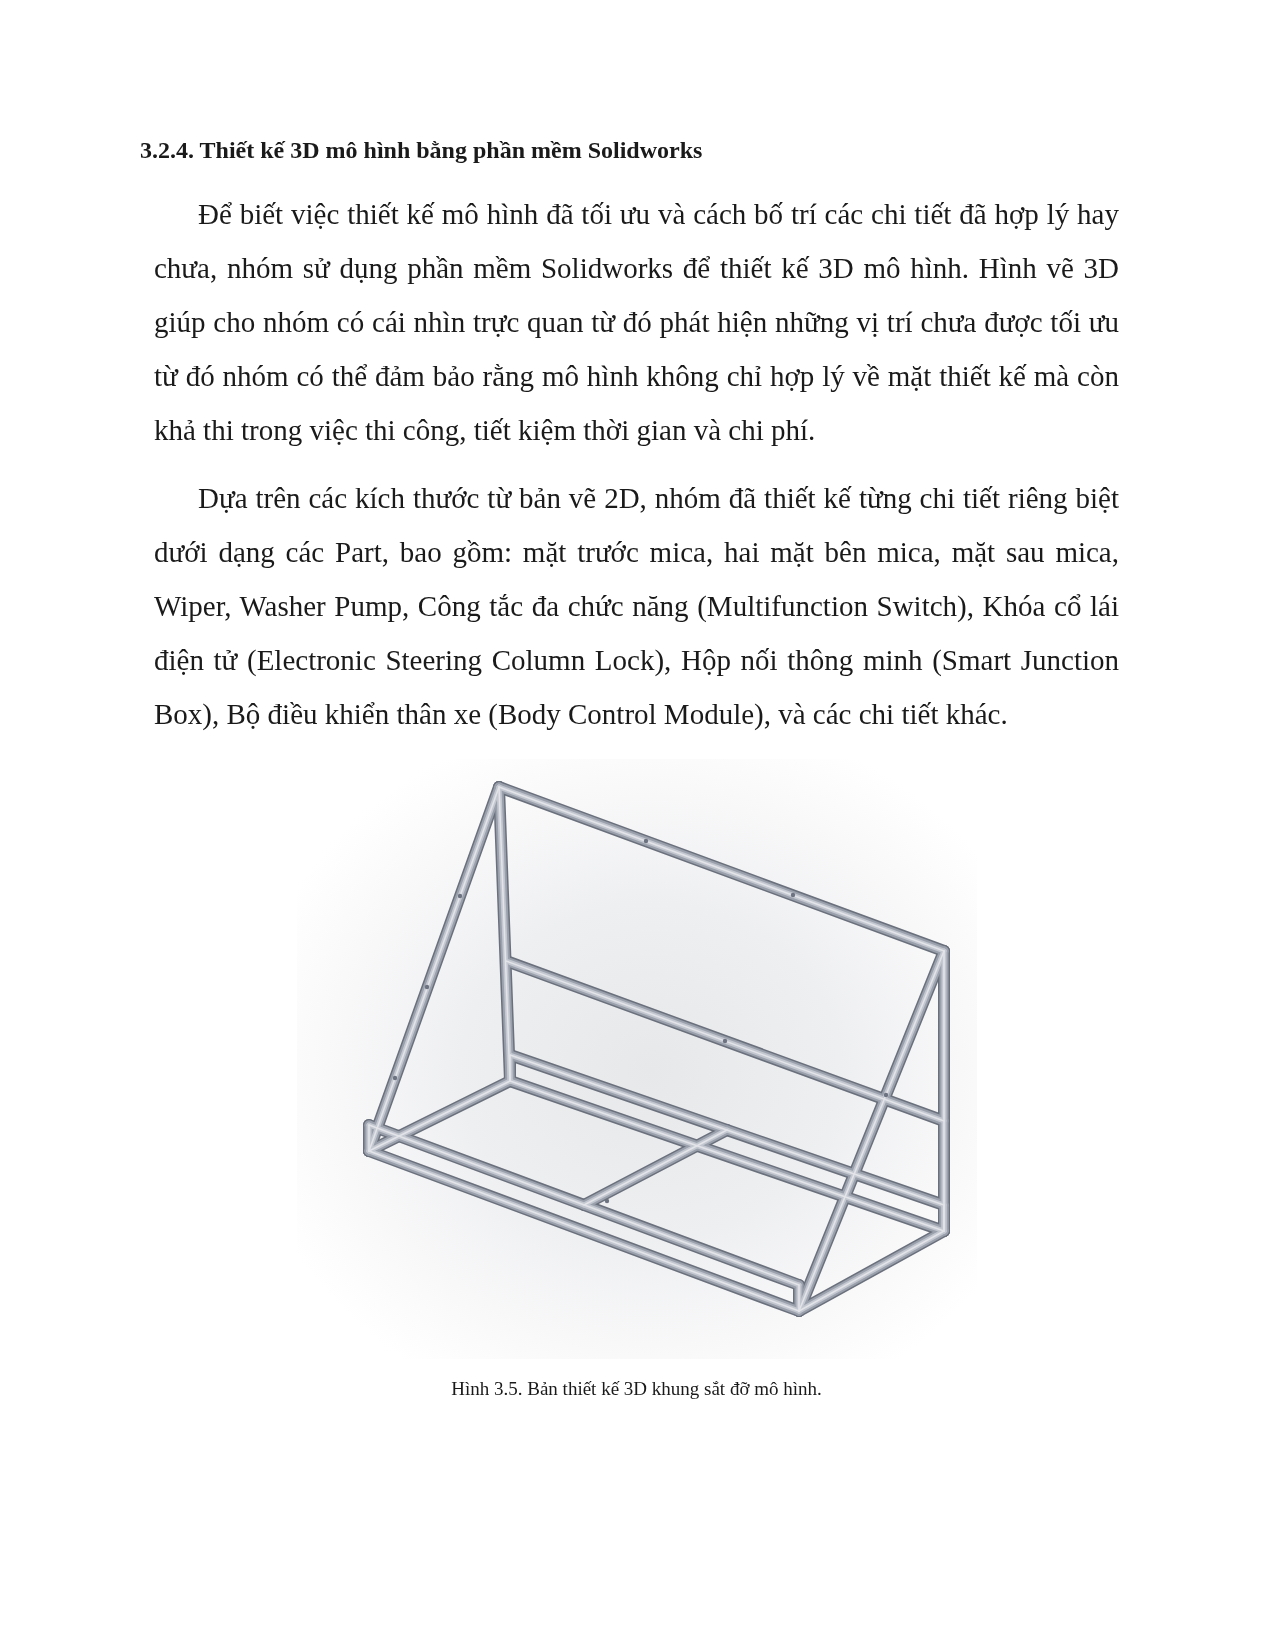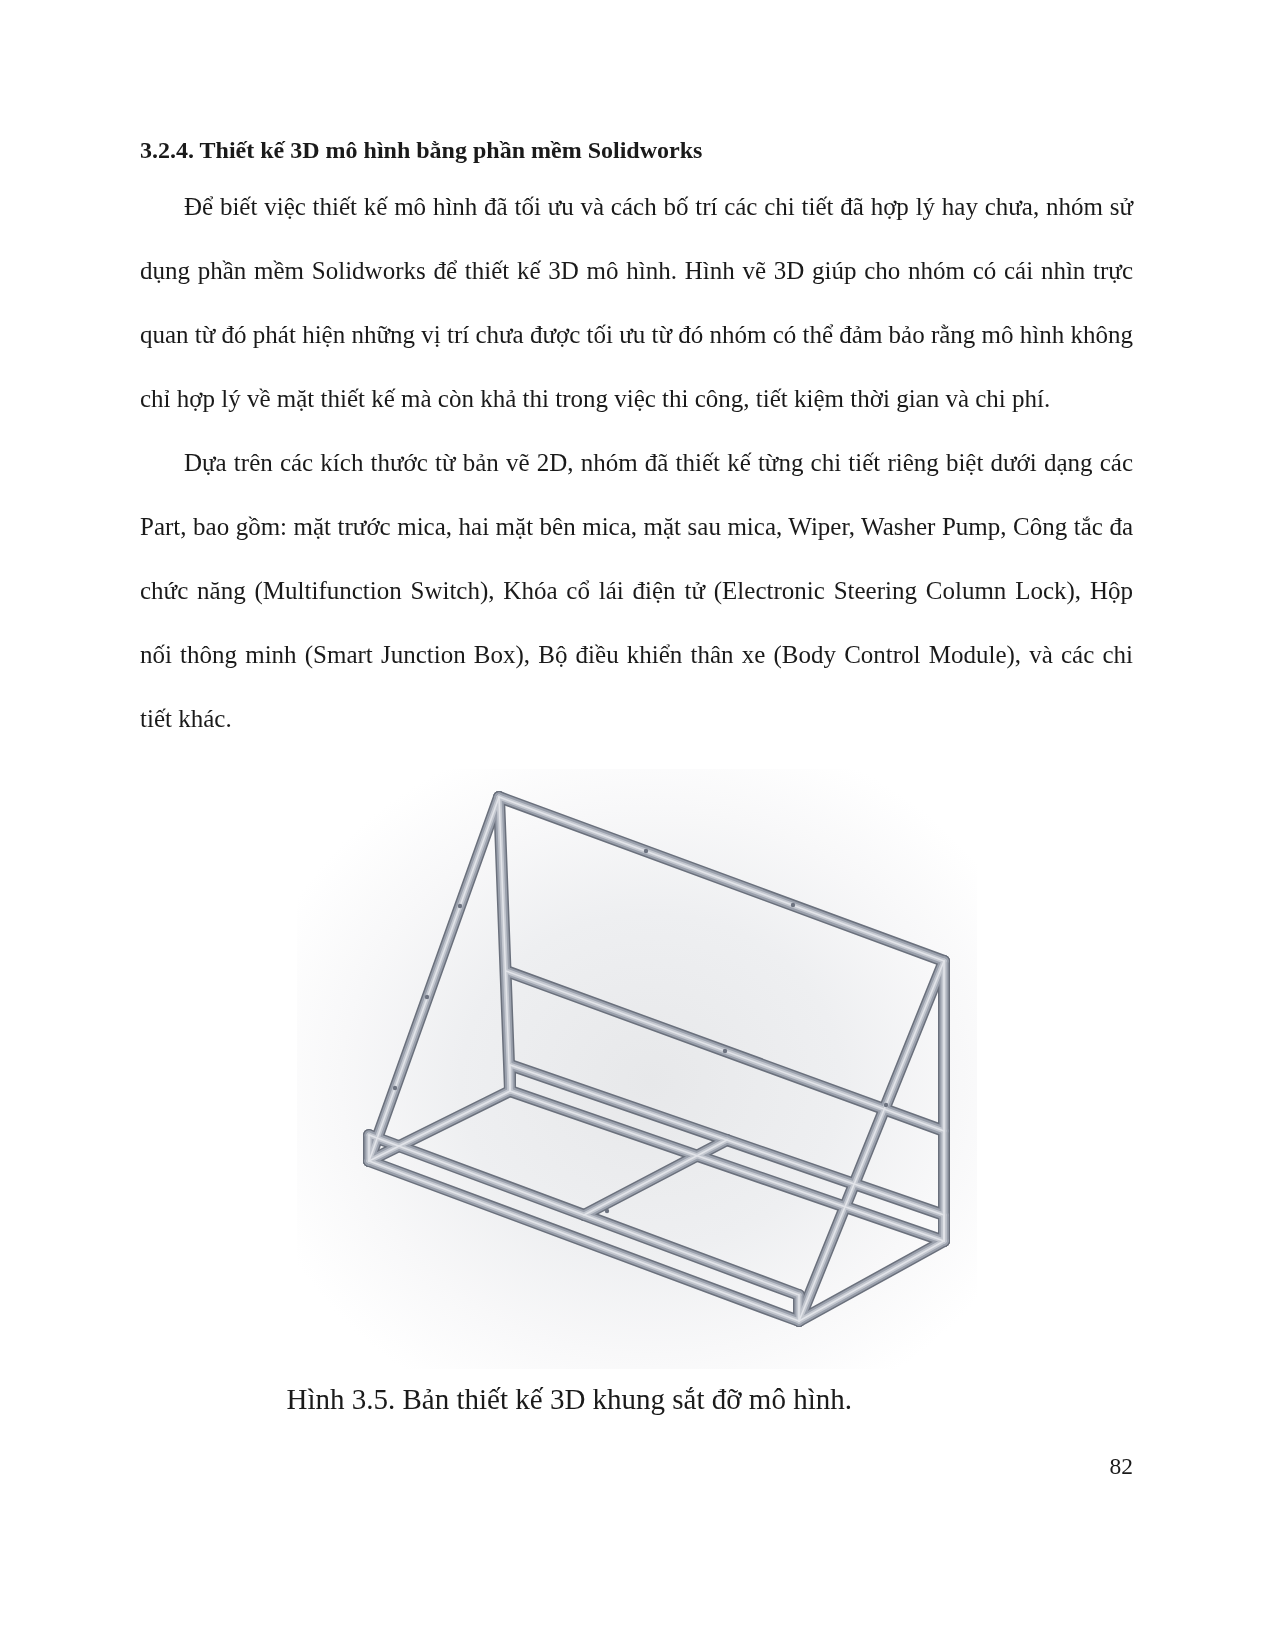--- a/index.html
+++ b/index.html
@@ -18,46 +18,46 @@
     box-sizing: border-box;
     padding: 128px 142px 16px 140px;
   }
   .heading {
     font-size: 24px;
     font-weight: bold;
     line-height: 45px;
     margin: 0 0 2px 0;
   }
   .para {
-    font-size: 25px;
-    line-height: 64px;
+    font-size: 29px;
+    line-height: 54px;
     text-align: justify;
     text-indent: 44px;
-    margin: 0;
+    margin: 14px;
   }
   .figure-wrap {
     margin: 18px auto 0 auto;
     width: 700px;
     text-align: center;
   }
   .figure-stage {
     width: 680px;
     height: 600px;
     margin: 0 auto;
     background: radial-gradient(ellipse at 52% 52%, #e7e8ea 0%, #eeeff1 38%, #f8f8f9 62%, #ffffff 82%);
   }
   .figure-stage svg {
     display: block;
     width: 680px;
     height: 600px;
   }
   .caption {
-    font-size: 29px;
+    font-size: 19px;
     line-height: 32px;
-    text-align: left;
+    text-align: center;
     margin: 14px 0 0 0;
   }
   .page-number {
     font-size: 23.5px;
     text-align: right;
     margin-top: 38px;
   }
 </style>
 </head>
 <body>
@@ -119,15 +119,14 @@
           <circle cx="486" cy="136" r="2.2"></circle>
           <circle cx="418" cy="282" r="2.2"></circle>
           <circle cx="579" cy="336" r="2.2"></circle>
           <circle cx="300" cy="442" r="2.2"></circle>
         </g>
       </svg>
     </div>
     <p class="caption">Hình 3.5. Bản thiết kế 3D khung sắt đỡ mô hình.</p>
   </div>
 
-  <div class="page-number">82</div>
 
 </div>
 
 </body></html>

